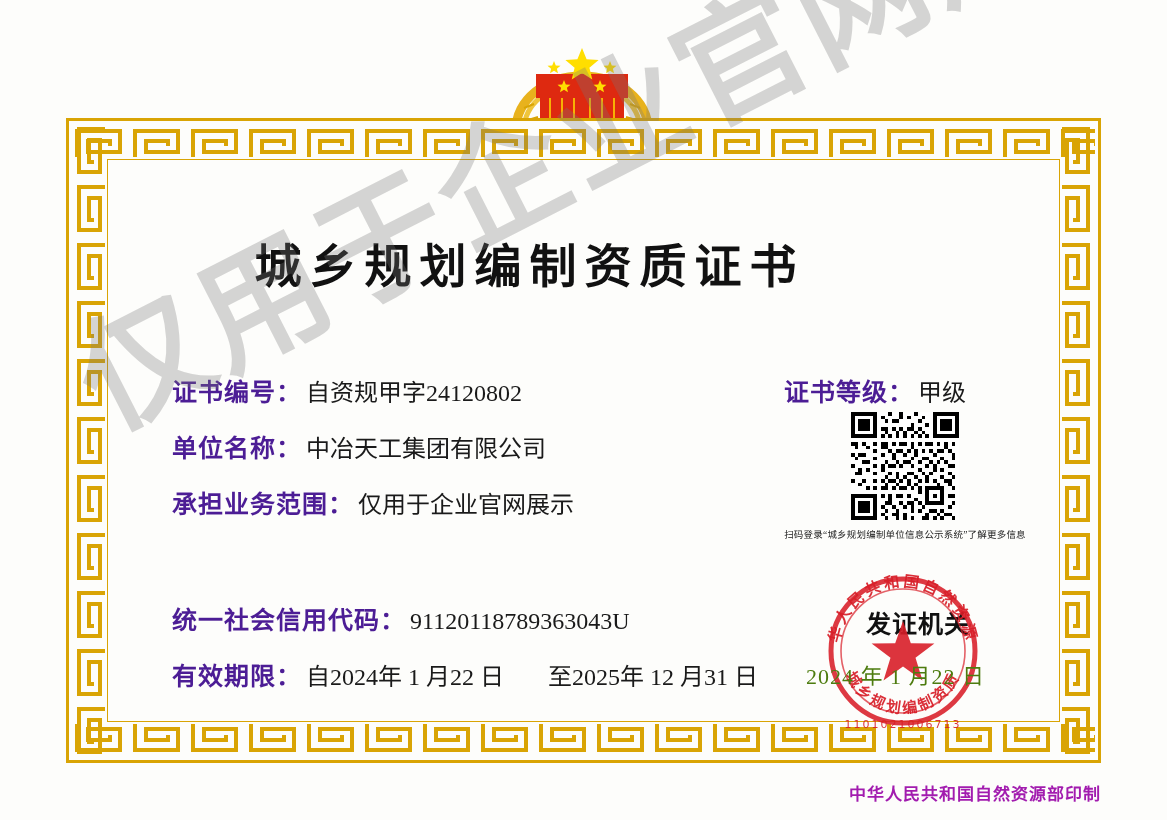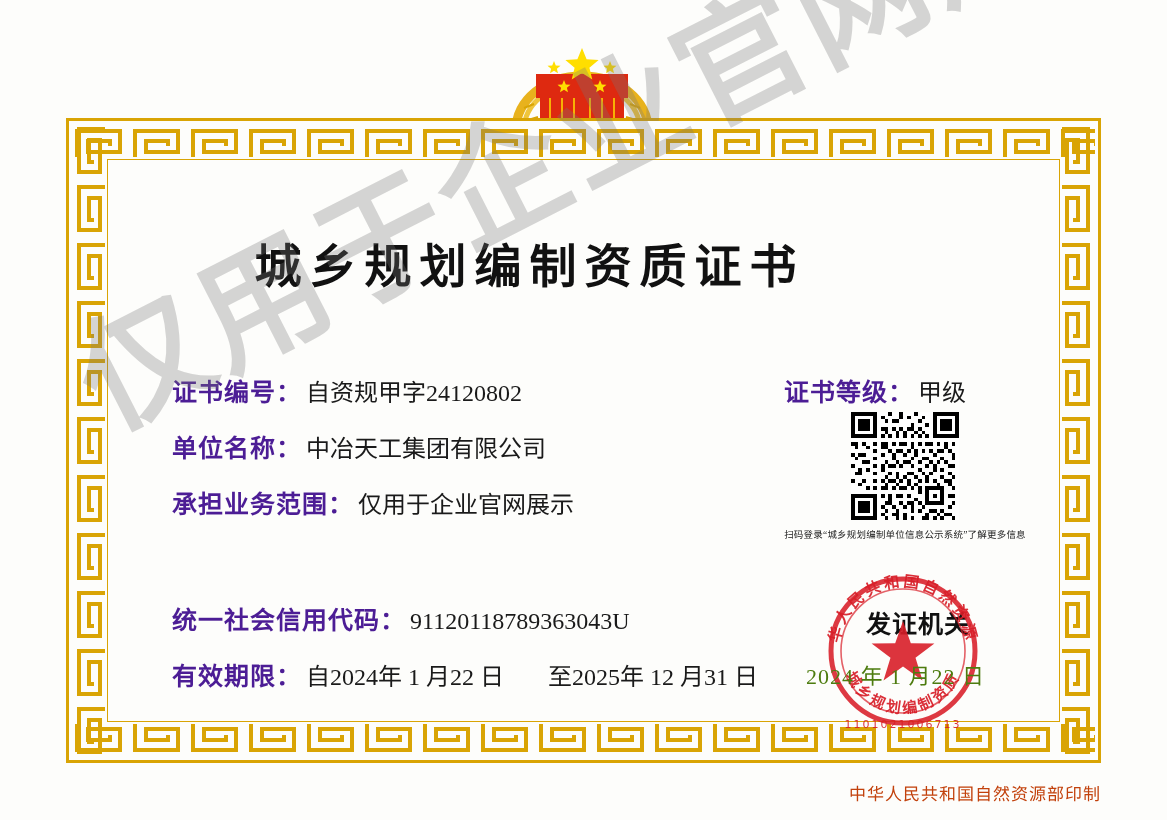--- a/index.html
+++ b/index.html
@@ -174,22 +174,23 @@
     height: 176px;
   }
 
   
   .footer-print {
     position: absolute;
     right: 66px;
     top: 780px;
     font-family: "Liberation Serif", serif;
     font-size: 17px;
-    color: #c2410c;
+    color: #a21caf;
     letter-spacing: 1px;
+    font-weight: bold;
   }
 
   
   .watermark {
     position: absolute;
     left: 0; top: 0;
     width: 1167px; height: 820px;
     pointer-events: none;
     overflow: hidden;
   }

